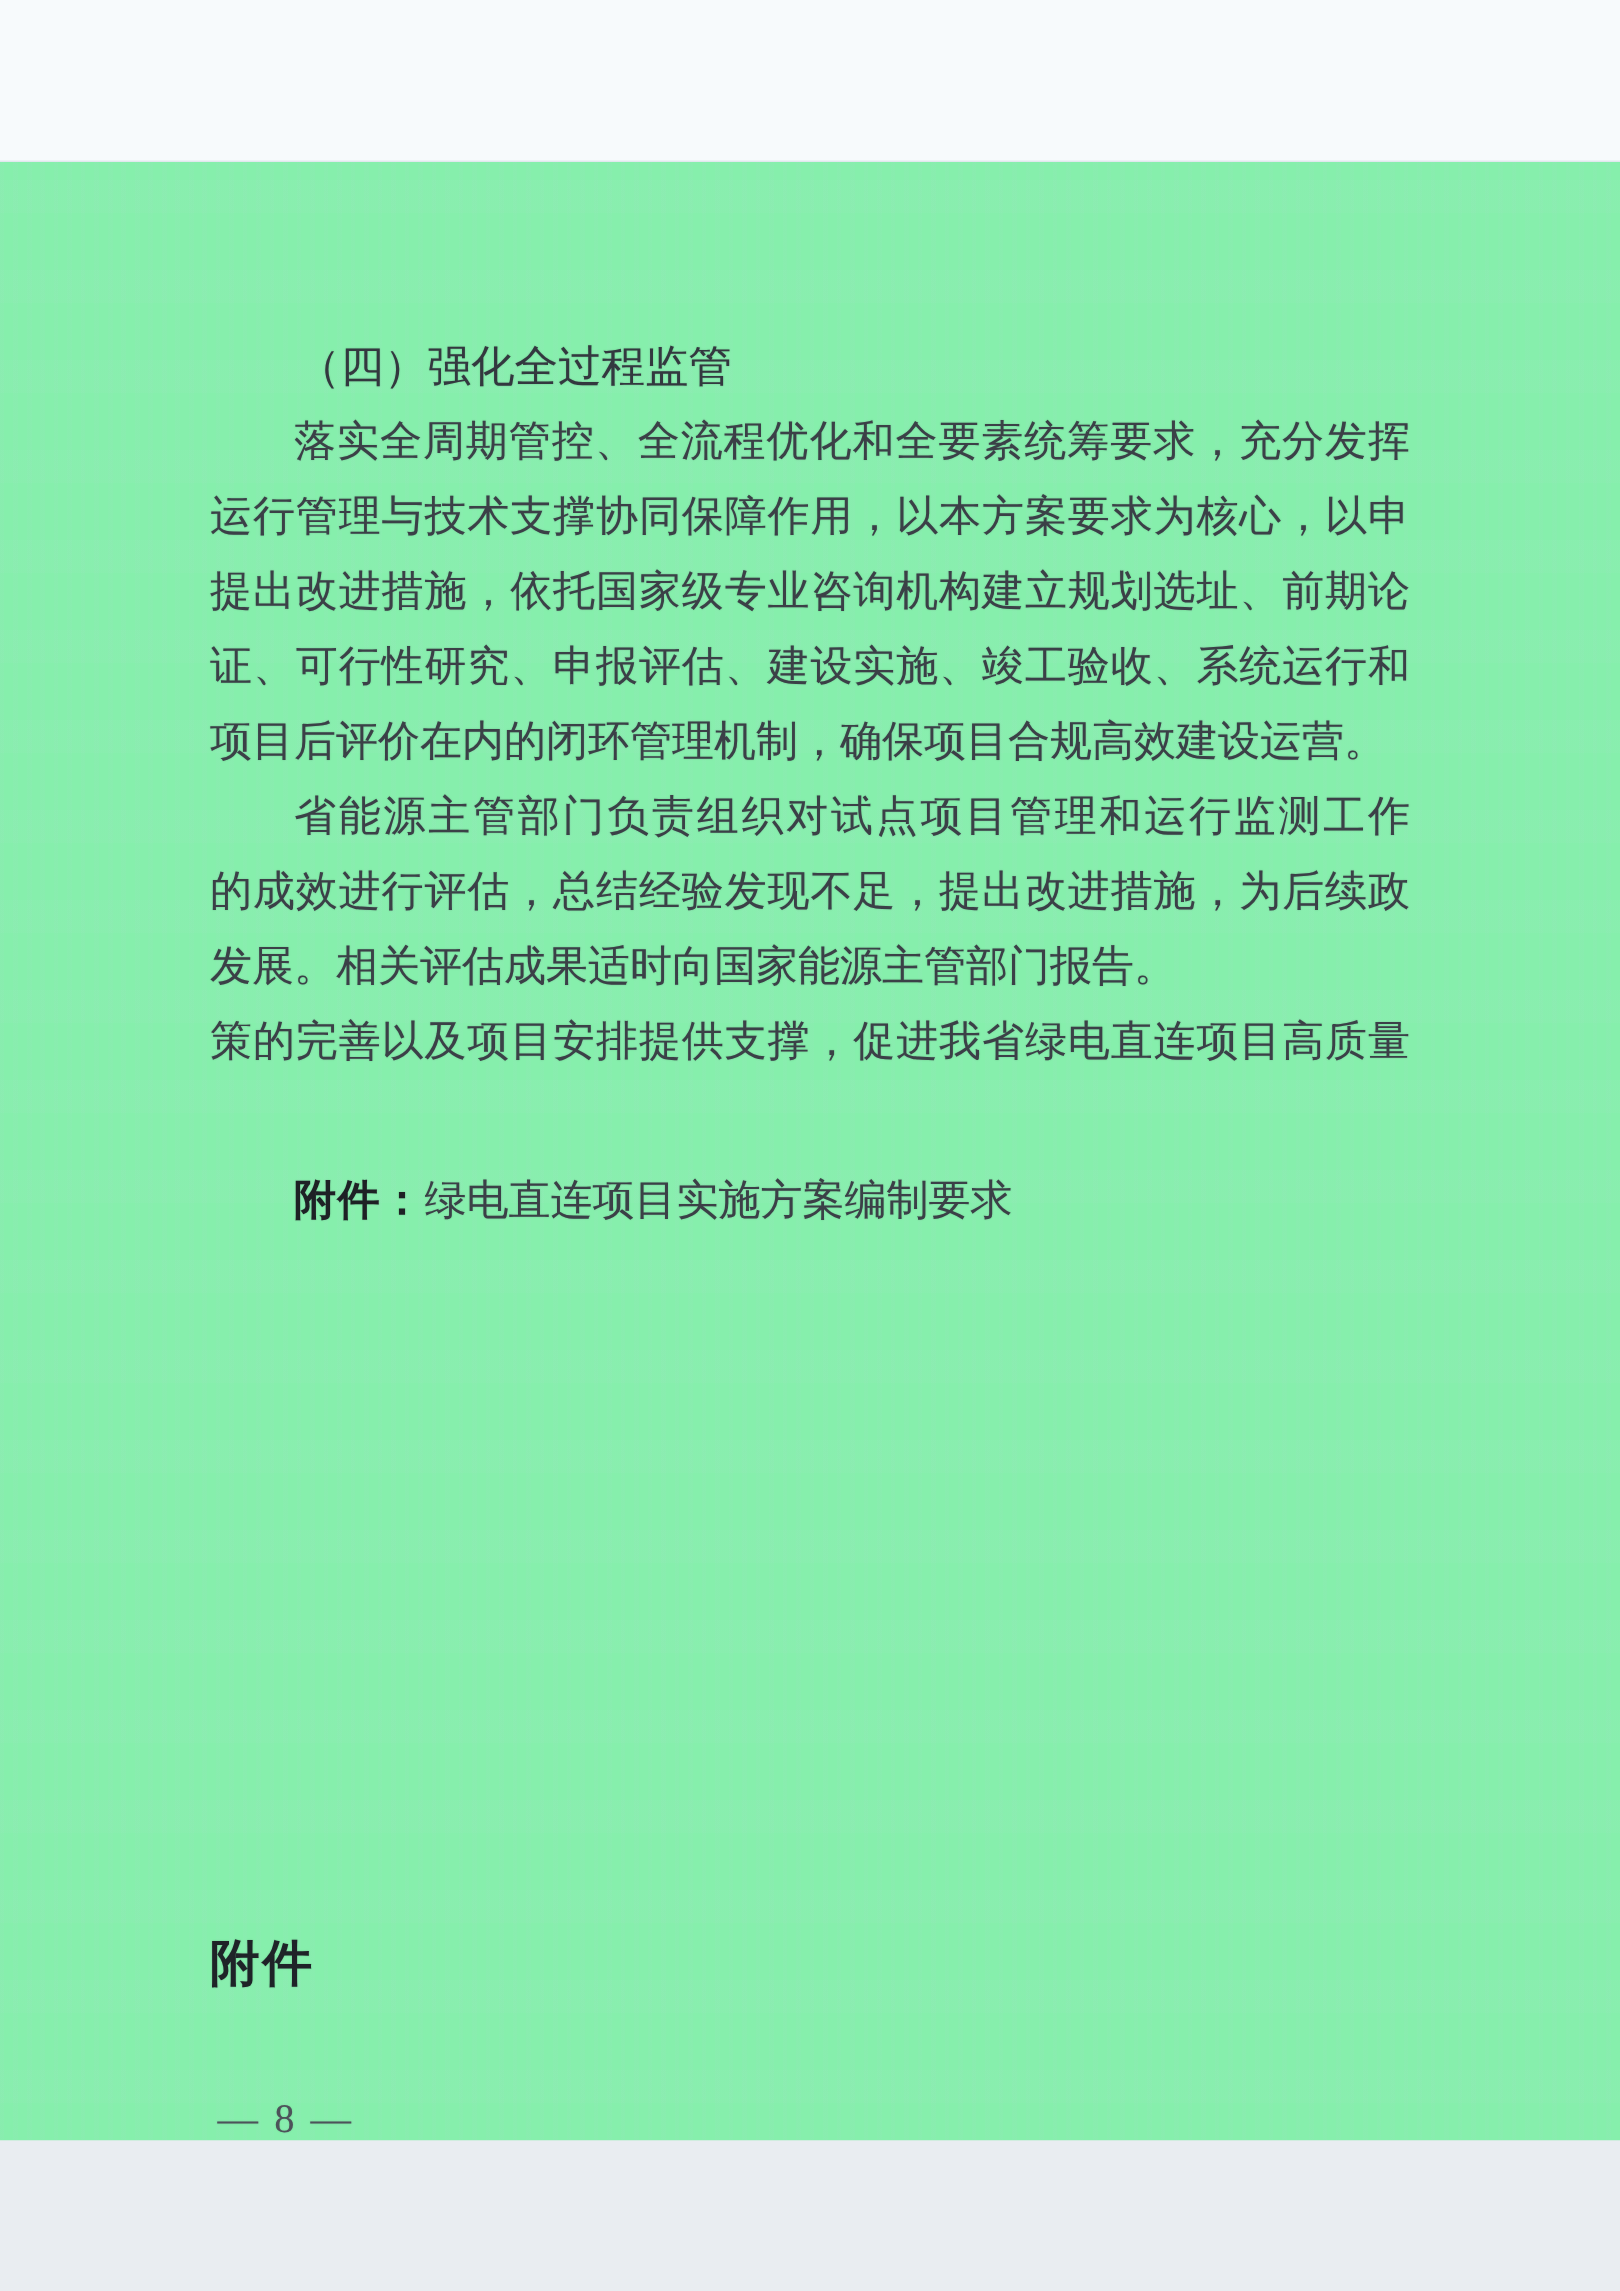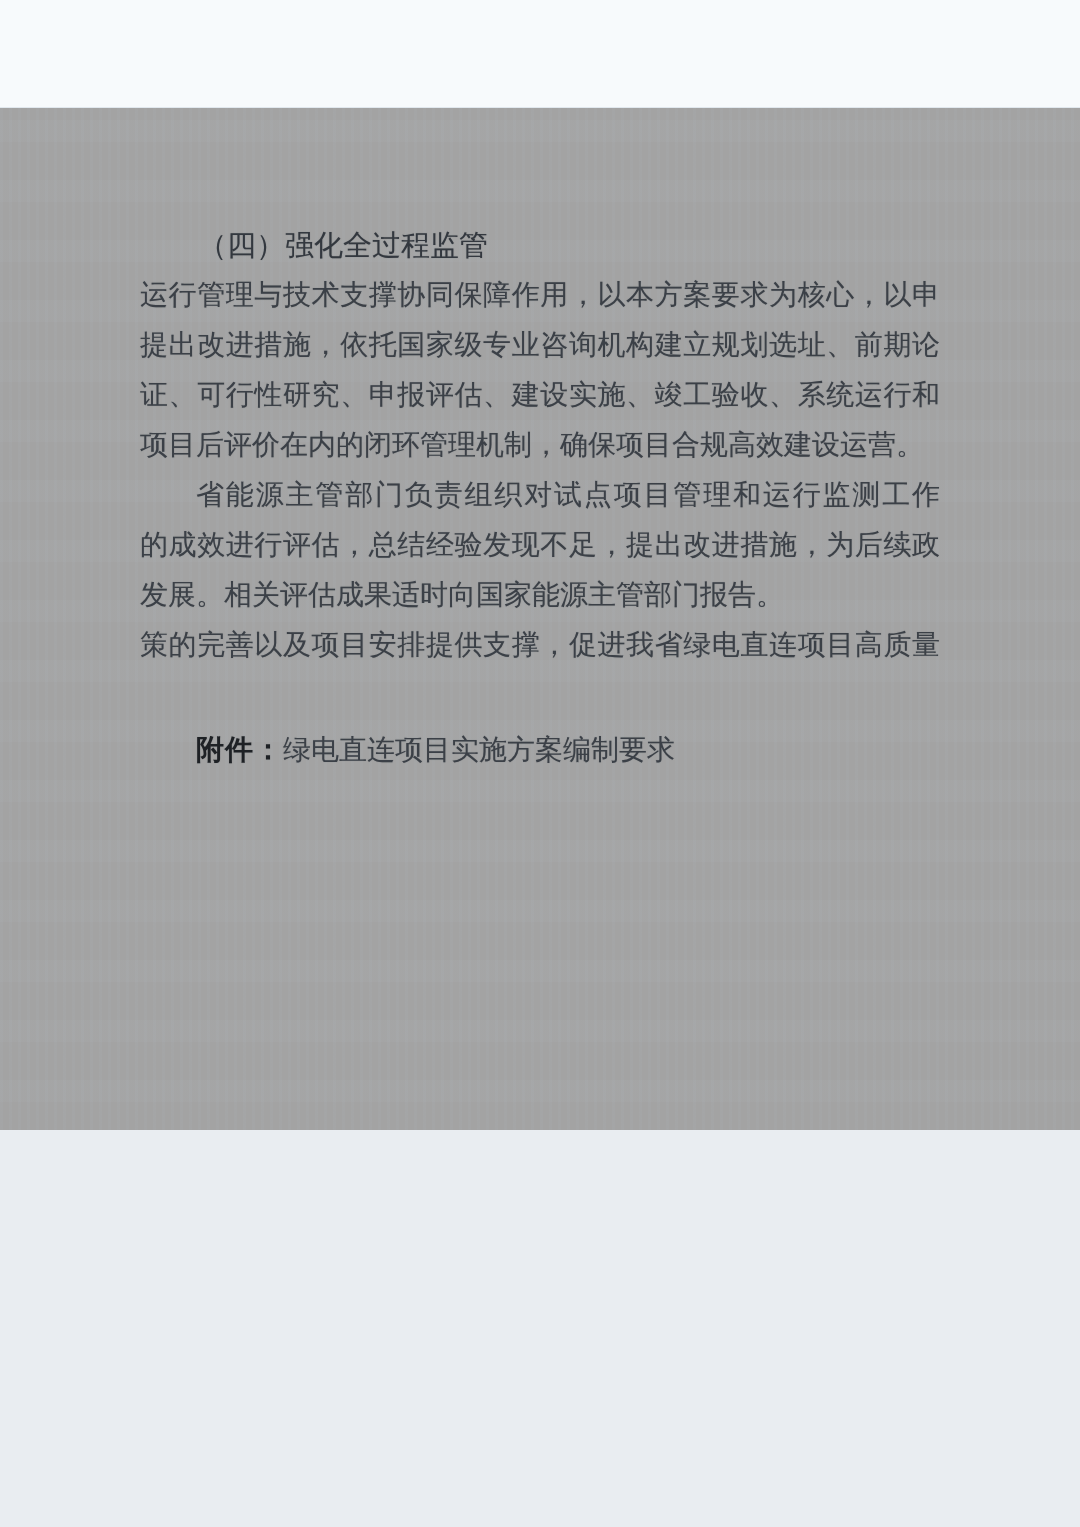--- a/index.html
+++ b/index.html
@@ -1,20 +1,20 @@
 <!DOCTYPE html>
 <html lang="zh"><head>
 <meta charset="utf-8">
 <style>
   html,body { margin:0; padding:0; background:#e9edf1; }
   .page {
     position:relative;
-    width:1080px; height:1130px;
+    width:1080px; height:1427px;
     margin:0 auto;
-    background:#a3a3a3;
+    background:#86efac;
     font-family:"Liberation Serif","DejaVu Serif",serif;
     color:#3b4047;
     overflow:hidden;
   }
   
   .page::before {
     content:"";
     position:absolute; inset:0;
     background:
       repeating-linear-gradient(90deg, rgba(185,205,222,.05) 0 3px, rgba(255,255,255,0) 3px 9px),
@@ -60,21 +60,21 @@
     font-family:"Liberation Sans","DejaVu Sans",sans-serif;
     font-weight:bold;
     color:#1e2125;
     letter-spacing:1px;
   }
   .attachment-title { color:#3b4047; }
   .footer-attachment {
     position:absolute; left:140px; top:1288px;
     font-family:Liberation Serif, serif;
     font-weight:bold;
-    font-size:42px; line-height:44px;
+    font-size:33px; line-height:44px;
     color:#1f2328;
     letter-spacing:2px;
     text-shadow:0 0 1px rgba(31,35,40,.3);
   }
   .page-number {
     position:absolute; left:145px; top:1395px;
     font-size:27px; line-height:34px;
     color:#4d525a;
     letter-spacing:2px;
     text-shadow:0 0 1px rgba(77,82,90,.3);
@@ -82,20 +82,21 @@
 </style>
 </head>
 <body>
 
 <div class="page">
   <div class="scan-top-edge"></div>
 
   <div class="content" id="doc-sections">
 
   <div class="heading">（四）强化全过程监管</div>
+      <div class="line first just">落实全周期管控、全流程优化和全要素统筹要求，充分发挥</div>
       <div class="line just">运行管理与技术支撑协同保障作用，以本方案要求为核心，以申</div>
       <div class="line just">提出改进措施，依托国家级专业咨询机构建立规划选址、前期论</div>
       <div class="line just">证、可行性研究、申报评估、建设实施、竣工验收、系统运行和</div>
       <div class="line last">项目后评价在内的闭环管理机制，确保项目合规高效建设运营。</div>
       <div class="line first just">省能源主管部门负责组织对试点项目管理和运行监测工作</div>
       <div class="line just">的成效进行评估，总结经验发现不足，提出改进措施，为后续政</div>
       <div class="line last">发展。相关评估成果适时向国家能源主管部门报告。</div>
       <div class="line just">策的完善以及项目安排提供支撑，促进我省绿电直连项目高质量</div>
       <div class="attachment-note"><span class="attachment-label">附件：</span><span class="attachment-title">绿电直连项目实施方案编制要求</span></div>
     </div>

